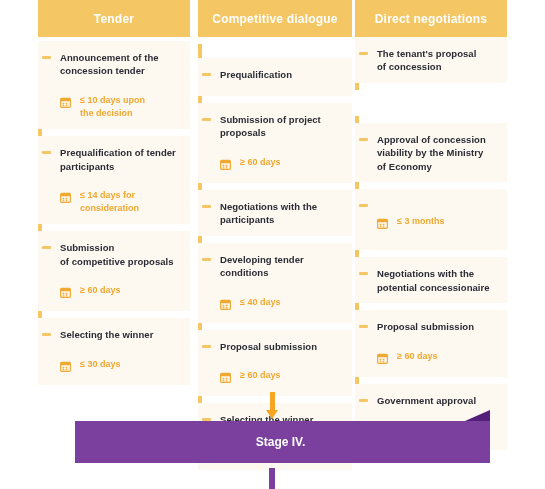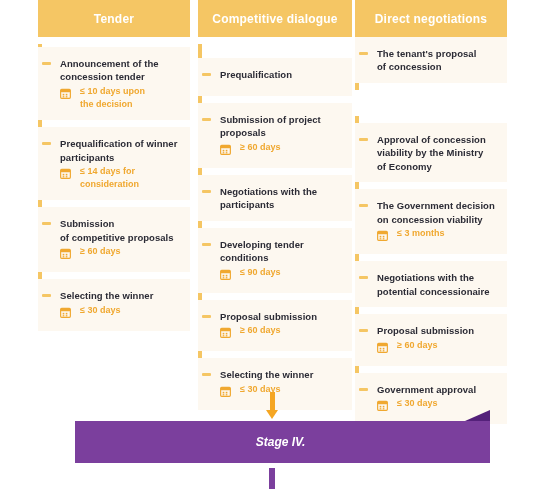--- a/index.html
+++ b/index.html
@@ -57,21 +57,21 @@
     color: #2B2B35;
     font-size: 9.5px;
     font-weight: bold;
     line-height: 1.42;
     letter-spacing: 0.05px;
     white-space: pre-line;
   }
   .date-row {
     display: flex;
     align-items: flex-start;
-    margin-top: 1px;
+    margin-top: 16px;
   }
   .cal-icon { flex: 0 0 auto; margin-top: 0px; }
   .date-text {
     color: #F0A830;
     font-size: 9px;
     font-weight: bold;
     line-height: 1.45;
     margin-left: 9px;
     white-space: pre-line;
   }
@@ -87,21 +87,21 @@
   .arrow-head {
     position: absolute;
     left: 0; top: 18px;
     width: 0; height: 0;
     border-left: 6.5px solid transparent;
     border-right: 6.5px solid transparent;
     border-top: 9px solid #F5A623;
   }
 
   
-  .banner-wrap { position: absolute; font-style: italic; }
+  .banner-wrap { position: absolute; }
   .fold-tr {
     position: absolute;
     right: 0; top: 0;
     width: 25px; height: 11px;
     background: #54217A;
     clip-path: polygon(0 11px, 100% 0, 100% 11px);
   }
   .fold-bl {
     position: absolute;
     left: 0; bottom: 0;
@@ -130,21 +130,21 @@
     background: #7B3F9D;
   }
 </style>
 </head>
 <body>
 
 <div class="canvas">
 
   <div class="column" style="left:38px; width:152px;">
     <div class="col-header">Tender</div>
-    <div class="col-body" style="padding-top:10px;">
+    <div class="col-body" style="padding-top:4px;">
       <div class="rail" style="top:7px; bottom:7px;"></div>
 
       <div class="card" style="min-height:62px;">
         <div class="dash"></div>
         <div class="card-title">Announcement of the
 concession tender</div>
         <div class="date-row">
           <span class="cal-icon">
             <svg width="11" height="11" viewBox="0 0 14 14">
               <rect x="0.8" y="1.8" width="12.4" height="11.4" rx="1.3" fill="none" stroke="#F0A830" stroke-width="1.5"></rect>
@@ -155,21 +155,21 @@
               <rect x="7.3" y="10.4" width="2.1" height="1.6" fill="#F0A830"></rect>
             </svg>
           </span>
           <span class="date-text">≤ 10 days upon
 the decision</span>
         </div>
       </div>
 
       <div class="card" style="min-height:62px;">
         <div class="dash"></div>
-        <div class="card-title">Prequalification of winner
+        <div class="card-title">Prequalification of tender
 participants</div>
         <div class="date-row">
           <span class="cal-icon">
             <svg width="11" height="11" viewBox="0 0 14 14">
               <rect x="0.8" y="1.8" width="12.4" height="11.4" rx="1.3" fill="none" stroke="#F0A830" stroke-width="1.5"></rect>
               <rect x="0.8" y="1.8" width="12.4" height="3.6" rx="1.3" fill="#F0A830"></rect>
               <rect x="3.4" y="7.4" width="2.1" height="2.1" fill="#F0A830"></rect>
               <rect x="7.3" y="7.4" width="2.1" height="2.1" fill="#F0A830"></rect>
               <rect x="3.4" y="10.4" width="2.1" height="1.6" fill="#F0A830"></rect>
               <rect x="7.3" y="10.4" width="2.1" height="1.6" fill="#F0A830"></rect>
@@ -262,21 +262,21 @@
           <span class="cal-icon">
             <svg width="11" height="11" viewBox="0 0 14 14">
               <rect x="0.8" y="1.8" width="12.4" height="11.4" rx="1.3" fill="none" stroke="#F0A830" stroke-width="1.5"></rect>
               <rect x="0.8" y="1.8" width="12.4" height="3.6" rx="1.3" fill="#F0A830"></rect>
               <rect x="3.4" y="7.4" width="2.1" height="2.1" fill="#F0A830"></rect>
               <rect x="7.3" y="7.4" width="2.1" height="2.1" fill="#F0A830"></rect>
               <rect x="3.4" y="10.4" width="2.1" height="1.6" fill="#F0A830"></rect>
               <rect x="7.3" y="10.4" width="2.1" height="1.6" fill="#F0A830"></rect>
             </svg>
           </span>
-          <span class="date-text">≤ 90 days</span>
+          <span class="date-text">≤ 40 days</span>
         </div>
       </div>
 
       <div class="card" style="min-height:45px;">
         <div class="dash"></div>
         <div class="card-title">Proposal submission</div>
         <div class="date-row">
           <span class="cal-icon">
             <svg width="11" height="11" viewBox="0 0 14 14">
               <rect x="0.8" y="1.8" width="12.4" height="11.4" rx="1.3" fill="none" stroke="#F0A830" stroke-width="1.5"></rect>
@@ -326,22 +326,20 @@
 
       <div class="card" style="min-height:55px;">
         <div class="dash"></div>
         <div class="card-title">Approval of concession
 viability by the Ministry
 of Economy</div>
       </div>
 
       <div class="card" style="min-height:61px;">
         <div class="dash"></div>
-        <div class="card-title">The Government decision
-on concession viability</div>
         <div class="date-row">
           <span class="cal-icon">
             <svg width="11" height="11" viewBox="0 0 14 14">
               <rect x="0.8" y="1.8" width="12.4" height="11.4" rx="1.3" fill="none" stroke="#F0A830" stroke-width="1.5"></rect>
               <rect x="0.8" y="1.8" width="12.4" height="3.6" rx="1.3" fill="#F0A830"></rect>
               <rect x="3.4" y="7.4" width="2.1" height="2.1" fill="#F0A830"></rect>
               <rect x="7.3" y="7.4" width="2.1" height="2.1" fill="#F0A830"></rect>
               <rect x="3.4" y="10.4" width="2.1" height="1.6" fill="#F0A830"></rect>
               <rect x="7.3" y="10.4" width="2.1" height="1.6" fill="#F0A830"></rect>
             </svg>

